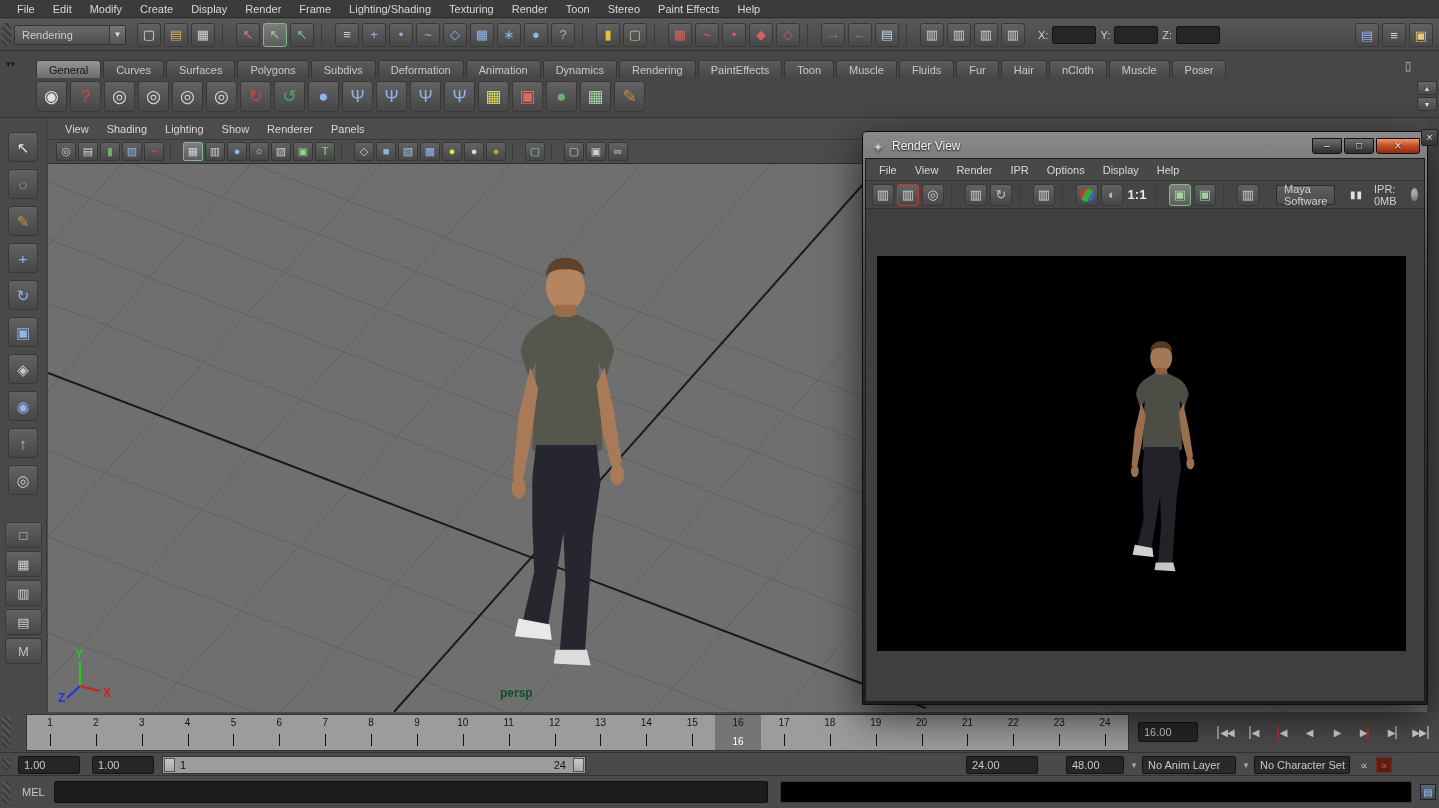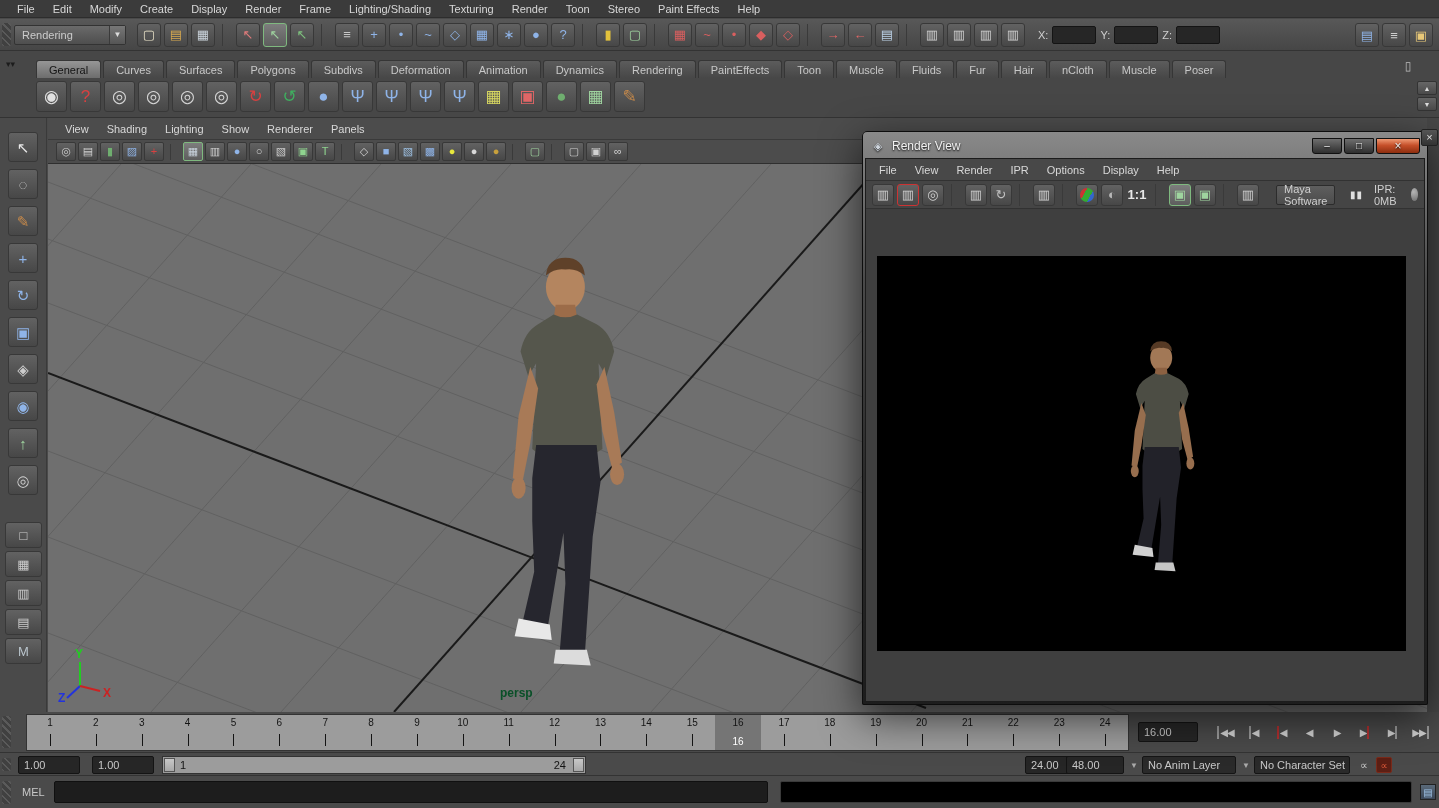--- a/index.html
+++ b/index.html
@@ -696,21 +696,21 @@
   <div class="range-row">
     <div class="grip"></div>
     <input class="fld" style="left: 18px;" value="1.00">
     <input class="fld" style="left: 92px;" value="1.00">
     <div class="rs">
       <span class="rs-handle left"></span>
       <span class="rs-label left">1</span>
       <span class="rs-label right">24</span>
       <span class="rs-handle right"></span>
     </div>
-    <input class="fld" style="left: 1025px; width: 50px;" value="24.00">
+    <input class="fld" style="left: 966px; width: 72px;" value="24.00">
     <input class="fld" style="left: 1066px; width: 58px;" value="48.00">
     <span class="mini-arrow" style="left:1130px">▼</span>
     <div class="dd" style="left:1142px;width:94px">
       <span>No Anim Layer</span>
     </div>
     <span class="mini-arrow" style="left:1242px">▼</span>
     <div class="dd" style="left:1254px;width:96px">
       <span>No Character Set</span>
     </div>
     <span class="tile-mini key-ic" style="left:1356px">∝</span>

